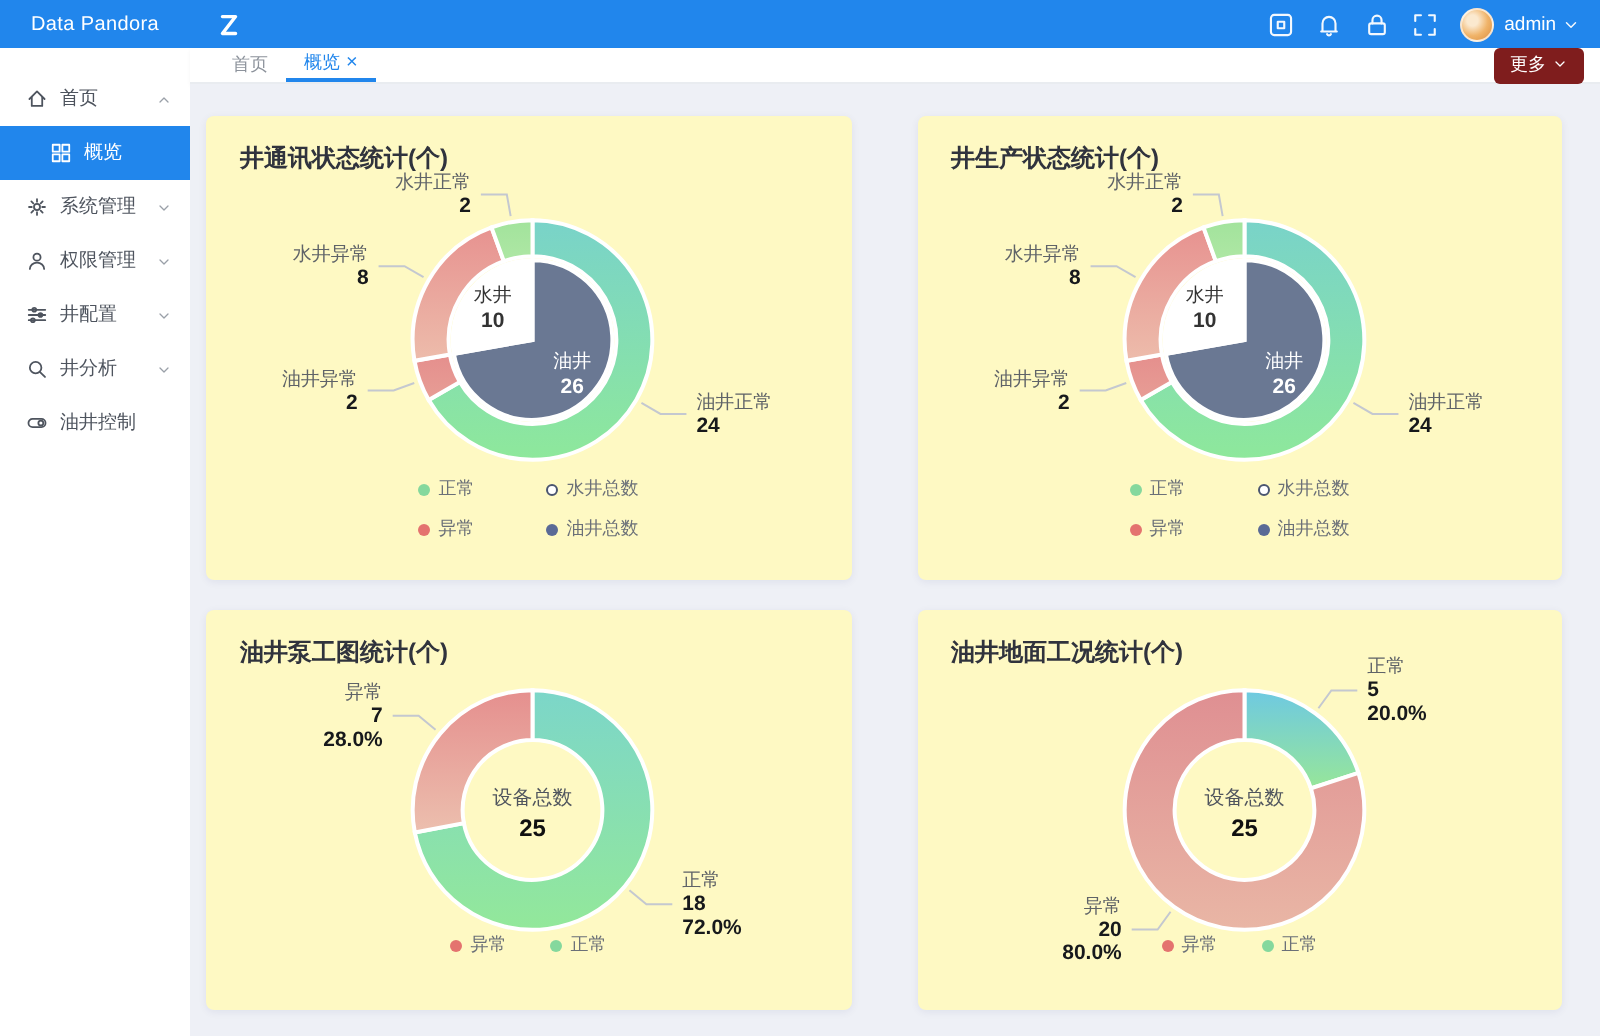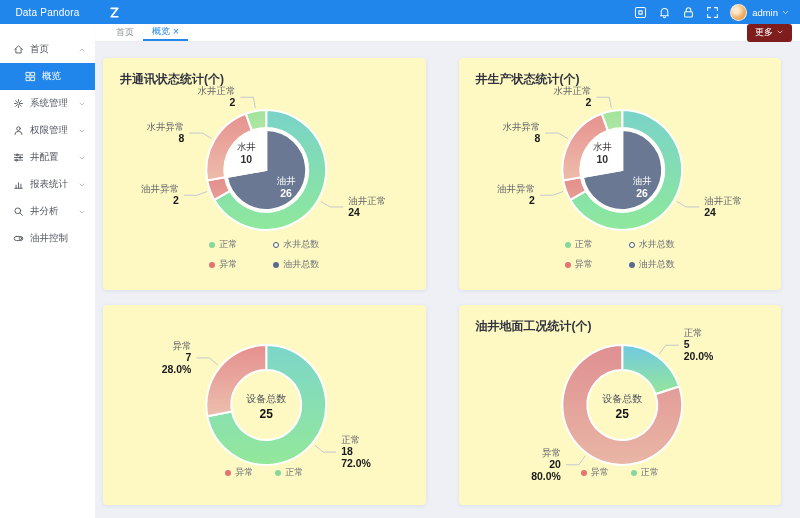--- a/index.html
+++ b/index.html
@@ -166,33 +166,20 @@
           <span class="slb">井配置</span>
           <span class="chev">
             <svg viewBox="0 0 16 16" fill="none" stroke="currentColor" stroke-width="1.3" stroke-linecap="round" stroke-linejoin="round">
               <path d="M4 6l4 4 4-4"></path>
             </svg>
           </span>
         </div>
         <div class="sitem">
           <span class="sic">
             <svg viewBox="0 0 16 16" fill="none" stroke="currentColor" stroke-width="1.3" stroke-linecap="round" stroke-linejoin="round">
-              <path d="M2.5 13.5h11 M4.5 13.3V9 M8 13.3V5.5 M11.5 13.3V7.5"></path>
-            </svg>
-          </span>
-          <span class="slb">报表统计</span>
-          <span class="chev">
-            <svg viewBox="0 0 16 16" fill="none" stroke="currentColor" stroke-width="1.3" stroke-linecap="round" stroke-linejoin="round">
-              <path d="M4 6l4 4 4-4"></path>
-            </svg>
-          </span>
-        </div>
-        <div class="sitem">
-          <span class="sic">
-            <svg viewBox="0 0 16 16" fill="none" stroke="currentColor" stroke-width="1.3" stroke-linecap="round" stroke-linejoin="round">
               <circle cx="7" cy="7" r="4.2"></circle>
               <path d="M10.2 10.2 L13.8 13.8"></path>
             </svg>
           </span>
           <span class="slb">井分析</span>
           <span class="chev">
             <svg viewBox="0 0 16 16" fill="none" stroke="currentColor" stroke-width="1.3" stroke-linecap="round" stroke-linejoin="round">
               <path d="M4 6l4 4 4-4"></path>
             </svg>
           </span>
@@ -350,20 +337,21 @@
                   <span class="lgt">异常</span>
                 </span>
                 <span class="lgi">
                   <i class="dot" style="background:#5a6a96"></i>
                   <span class="lgt">油井总数</span>
                 </span>
               </div>
             </div>
         </section>
         <section class="card">
+          <h3>油井泵工图统计(个)</h3>
           <div class="cbox" id="chart-2">
               <svg class="chart" viewBox="0 0 323 200">
                 <defs>
                   <linearGradient id="g9" x1="0" y1="0" x2="0" y2="1">
                     <stop offset="0" stop-color="#7cd6c9"></stop>
                     <stop offset="1" stop-color="#93e89a"></stop>
                   </linearGradient>
                   <linearGradient id="g10" x1="0" y1="0" x2="0" y2="1">
                     <stop offset="0" stop-color="#e58f8e"></stop>
                     <stop offset="1" stop-color="#ecbfae"></stop>

